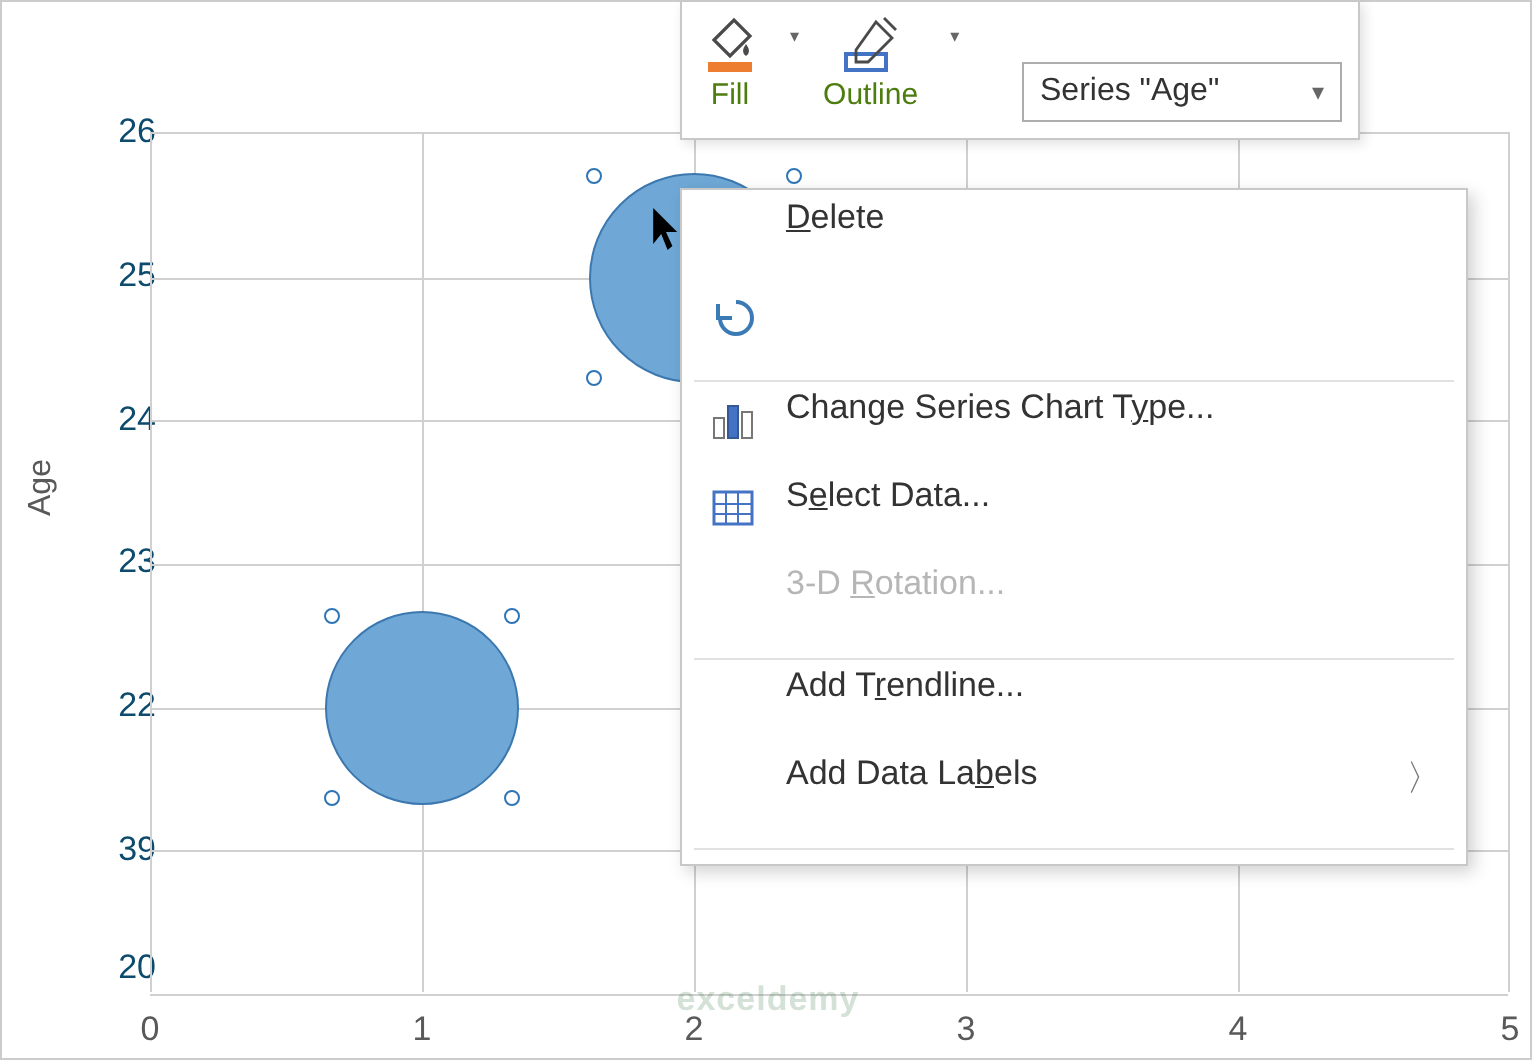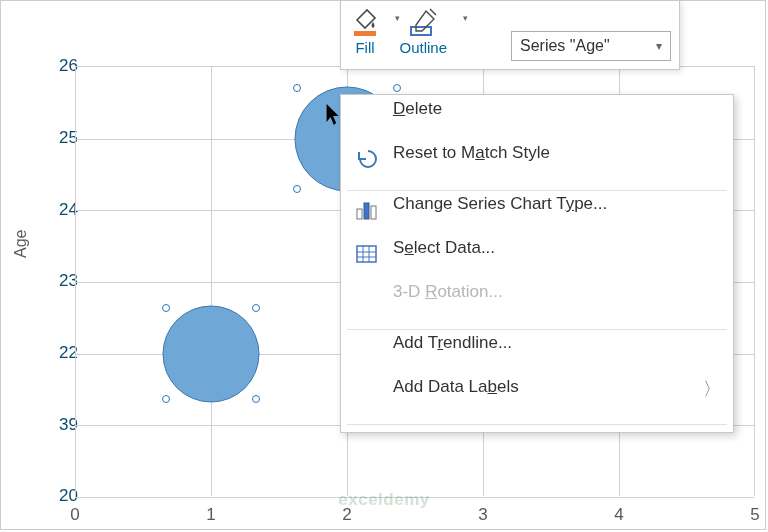--- a/index.html
+++ b/index.html
@@ -79,21 +79,21 @@
     z-index: 20;
   }
   .mt-btn {
     display: flex;
     flex-direction: column;
     align-items: center;
     margin-right: 14px;
     padding-top: 2px;
     cursor: default;
   }
-  .mt-btn .lab { font-size: 15px; color: #0369a1; margin-top: 2px; }
+  .mt-btn .lab { font-size: 15px; color: #4d7c0f; margin-top: 2px; }
   .select {
     margin-left: auto;
     margin-top: 26px;
     height: 30px;
     width: 160px;
     border: 1px solid #adadad;
     display: flex;
     align-items: center;
     padding: 0 8px;
     justify-content: space-between;
@@ -159,21 +159,21 @@
 
 <div class="chart">
   <div class="axis-label-y">Age</div>
 
   <div class="ylab" style="top:66px">26</div>
   <div class="ylab" style="top:138px">25</div>
   <div class="ylab" style="top:210px">24</div>
   <div class="ylab" style="top:281px">23</div>
   <div class="ylab" style="top:353px">22</div>
   <div class="ylab" style="top:425px">39</div>
-  <div class="ylab" style="top:496px">20</div>
+  <div class="ylab" style="top:484px">20</div>
 
   <div class="xlab" style="left:75px">0</div>
   <div class="xlab" style="left:211px">1</div>
   <div class="xlab" style="left:347px">2</div>
   <div class="xlab" style="left:483px">3</div>
   <div class="xlab" style="left:619px">4</div>
   <div class="xlab" style="left:755px">5</div>
 
   <div class="plot">
 
@@ -210,21 +210,21 @@
 <div class="mini-toolbar">
   <div class="mt-btn">
     <svg width="28" height="30">
       <path d="M6 13 L16 3 L24 11 L14 21 Z" fill="none" stroke="#4a4a4a" stroke-width="1.6"></path>
       <path d="M22 15 q3 4 0 6 q-3 -2 0 -6" fill="#4a4a4a"></path>
       <rect x="3" y="24" width="22" height="5" fill="#ed7d31"></rect>
     </svg>
     <span class="lab">Fill</span>
   </div>
   <span class="mt-drop">▾</span>
-  <div class="mt-btn" style="">
+  <div class="mt-btn" style="margin-left:12px">
     <svg width="30" height="30">
       <rect x="3" y="20" width="20" height="8" fill="none" stroke="#4472c4" stroke-width="2"></rect>
       <path d="M18 4 L26 12 L14 24 L8 24 L8 18 Z" fill="none" stroke="#4a4a4a" stroke-width="1.4"></path>
       <path d="M22 2 L28 8" stroke="#4a4a4a" stroke-width="1.4"></path>
     </svg>
     <span class="lab">Outline</span>
   </div>
   <span class="mt-drop">▾</span>
   <div class="select">
     <span>Series "Age"</span>
@@ -243,21 +243,20 @@
     <div class="menu-ico"></div>
     <span class="txt"><span class="u">D</span>elete</span>
   </div>
   <div class="menu-item">
     <div class="menu-ico">
       <svg width="24" height="22">
           <path d="M13 3 a8 8 0 1 1 -8 8" fill="none" stroke="#3a7ab5" stroke-width="2"></path>
           <path d="M4 4 L4 11 L11 11" fill="none" stroke="#3a7ab5" stroke-width="2"></path>
         </svg>
     </div>
-    <span class="txt">Reset to M<span class="u">a</span>tch Style</span>
   </div>
   <div class="menu-sep"></div>
   <div class="menu-item">
     <div class="menu-ico">
       <svg width="24" height="22">
           <rect x="2" y="10" width="5" height="10" fill="#fff" stroke="#777"></rect>
           <rect x="9" y="4" width="5" height="16" fill="#4472c4" stroke="#335a96"></rect>
           <rect x="16" y="7" width="5" height="13" fill="#fff" stroke="#777"></rect>
         </svg>
     </div>

